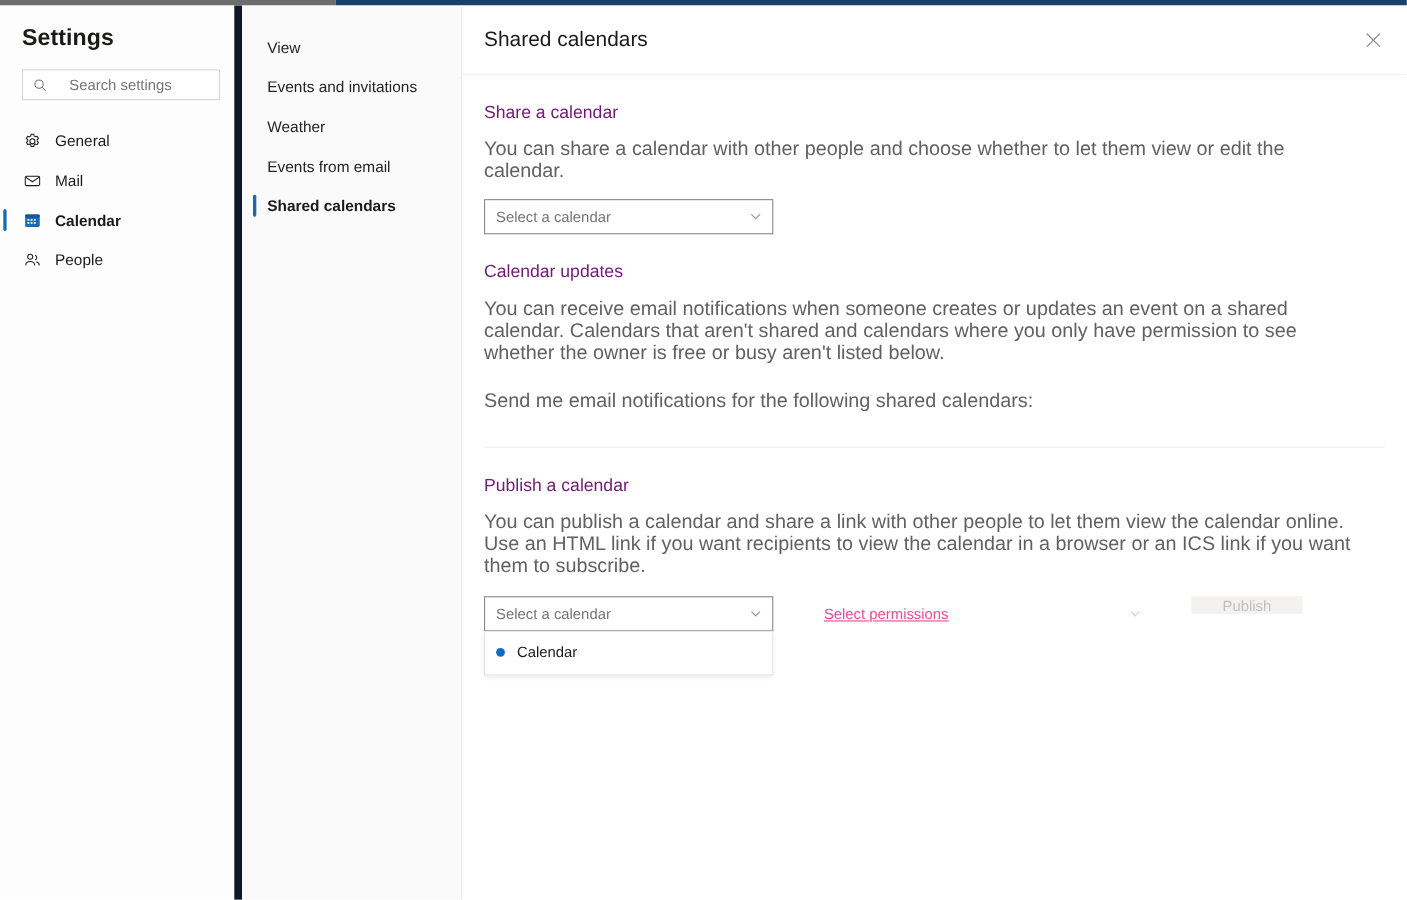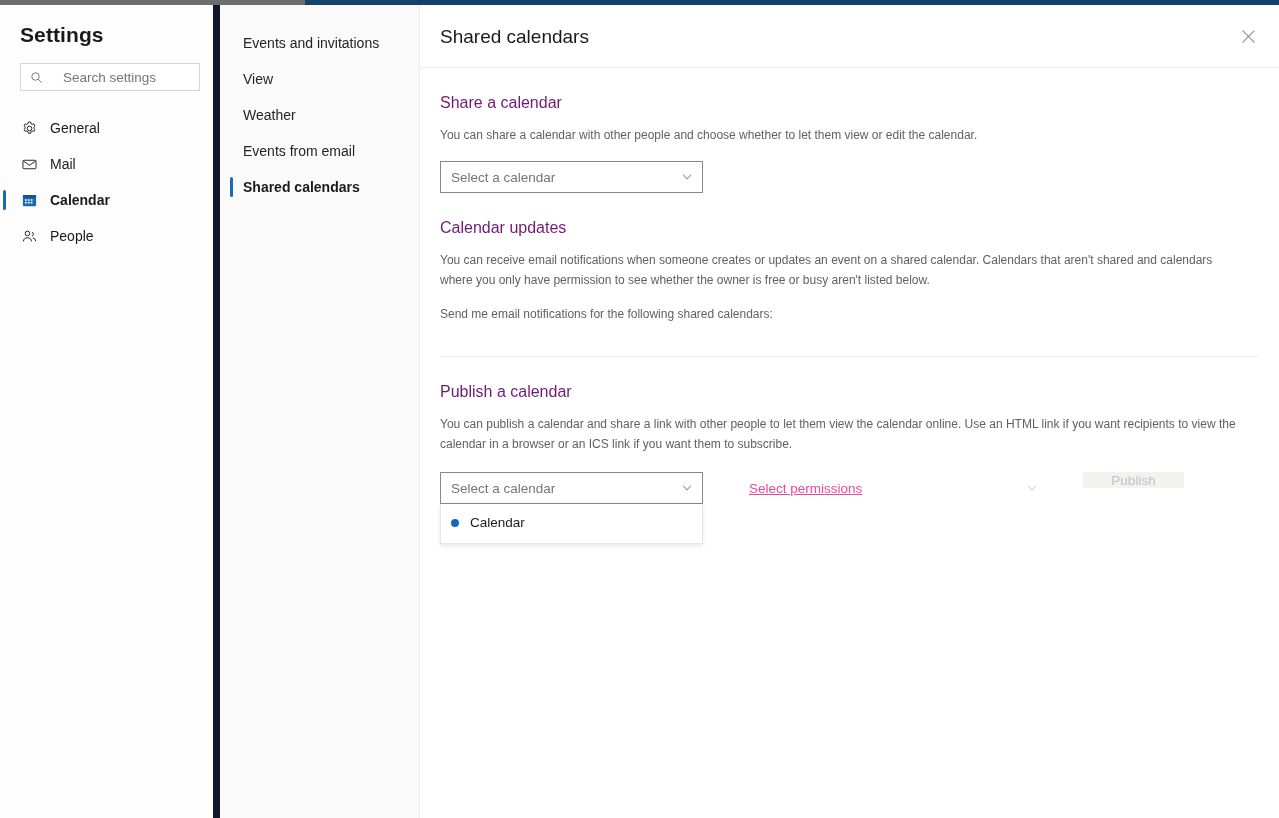--- a/index.html
+++ b/index.html
@@ -107,24 +107,24 @@
     padding: 0;
   }
 
   .detail-body { position: relative; padding: 0 20px; }
 
   .section-h {
     font-size: 16px; color: #701a75; font-weight: 400;
     margin: 26px 0 0 0;
   }
   .body-text {
-    font-size: 12px; color: #616161; line-height: 20px;
+    font-size: 18px; color: #616161; line-height: 20px;
     margin: 13px 0 0 0; max-width: 800px;
   }
-  .body-text.tight { margin-top: 14px; }
+  .body-text.tight { margin-top: 24px; }
 
   
   .combo {
     position: relative;
     width: 263px; height: 32px;
     border: 1px solid #8a8886; background: #ffffff;
     display: flex; align-items: center;
     padding: 0 10px;
     font-size: 13.5px; color: #757575;
     cursor: pointer;
@@ -246,24 +246,24 @@
         </span>
         <span>People</span>
       </div>
 
     </div>
   </div>
 
   <div class="subnav-col">
     <div class="subnav-list">
       <div class="subnav-item">
+        <span>View</span>
+      </div>
+      <div class="subnav-item">
         <span>Events and invitations</span>
-      </div>
-      <div class="subnav-item">
-        <span>View</span>
       </div>
       <div class="subnav-item">
         <span>Weather</span>
       </div>
       <div class="subnav-item">
         <span>Events from email</span>
       </div>
       <div class="subnav-item selected">
         <span>Shared calendars</span>
       </div>

